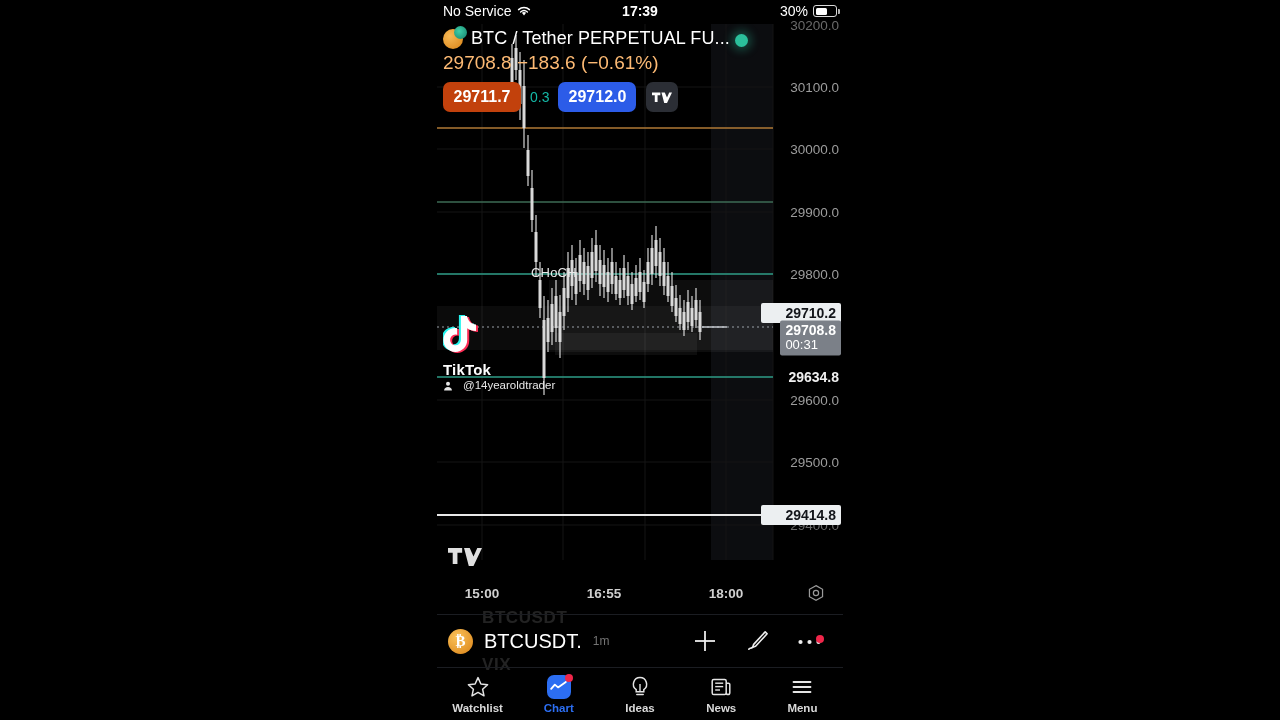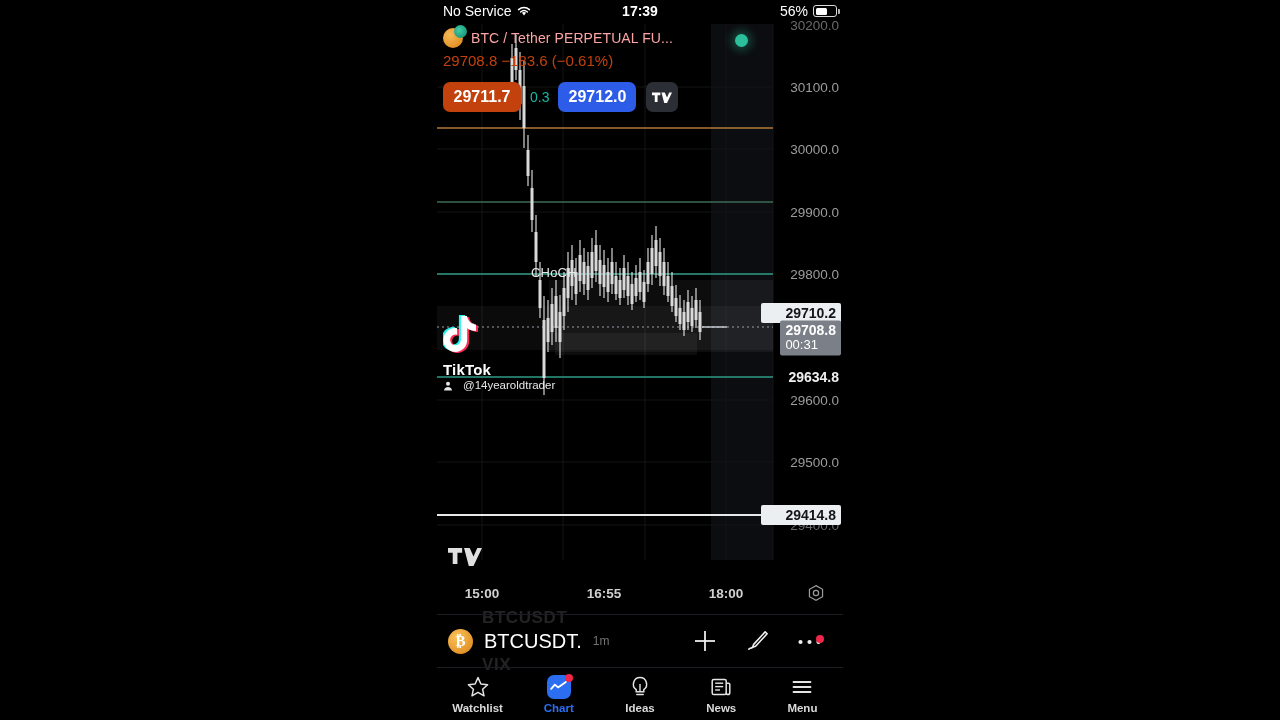--- a/index.html
+++ b/index.html
@@ -41,26 +41,26 @@
   .coin-ic {
     width: 20px; height: 20px; border-radius: 50%;
     background: radial-gradient(circle at 35% 35%, #f7b955, #d98216);
     position: relative; flex: none;
   }
   .coin-ic::after {
     content: ""; position: absolute; right: -4px; top: -3px;
     width: 13px; height: 13px; border-radius: 50%;
     background: radial-gradient(circle at 40% 40%, #3ecfa8, #14806a);
   }
-  .inst-name { color: #fca5a5; font-size: 14px; letter-spacing: .1px; white-space: nowrap; }
+  .inst-name { color: #ffffff; font-size: 18px; letter-spacing: .1px; white-space: nowrap; }
   .live-dot {
     position: absolute; left: 298px; top: 8px; width: 13px; height: 13px; border-radius: 50%;
     background: #2bbf9b; box-shadow: 0 0 9px 4px rgba(43,191,155,.30);
   }
-  .quote-row { position: absolute; left: 6px; top: 26px; color: #c2410c; font-size: 15px; white-space: nowrap; }
+  .quote-row { position: absolute; left: 6px; top: 26px; color: #fdba74; font-size: 19px; white-space: nowrap; }
 
   
   .badges { position: absolute; left: 6px; top: 82px; display: flex; align-items: center; gap: 0; }
   .pill {
     height: 30px; min-width: 78px; border-radius: 7px; color: #fff;
     font-size: 16px; font-weight: 600; display: flex; align-items: center;
     justify-content: center; padding: 0 9px;
   }
   .pill.bid { background: #c2410c; }
   .pill.ask { background: #2c5ce8; }
@@ -156,21 +156,21 @@
     <div class="sb-left">
       <span>No Service</span>
       <svg width="16" height="12" viewBox="0 0 16 12">
         <path d="M8 10.4 L10.1 7.7 A3.4 3.4 0 0 0 5.9 7.7 Z" fill="#fff"></path>
         <path d="M2.6 4.6 A8.3 8.3 0 0 1 13.4 4.6" stroke="#fff" stroke-width="1.5" fill="none" stroke-linecap="round"></path>
         <path d="M4.6 7.0 A5.3 5.3 0 0 1 11.4 7.0" stroke="#fff" stroke-width="1.4" fill="none" stroke-linecap="round"></path>
       </svg>
     </div>
     <div class="sb-mid">17:39</div>
     <div class="sb-right">
-      <span>56%</span>
+      <span>30%</span>
       <span class="batt">
             <i style="width: 50.4%;"></i>
           </span>
     </div>
   </div>
 
   <svg class="plot" viewBox="0 0 406 720">
 
     <rect x="274" y="24" width="62" height="536" fill="#0c0d10"></rect>
     <rect x="336" y="24" width="70" height="536" fill="#000"></rect>

